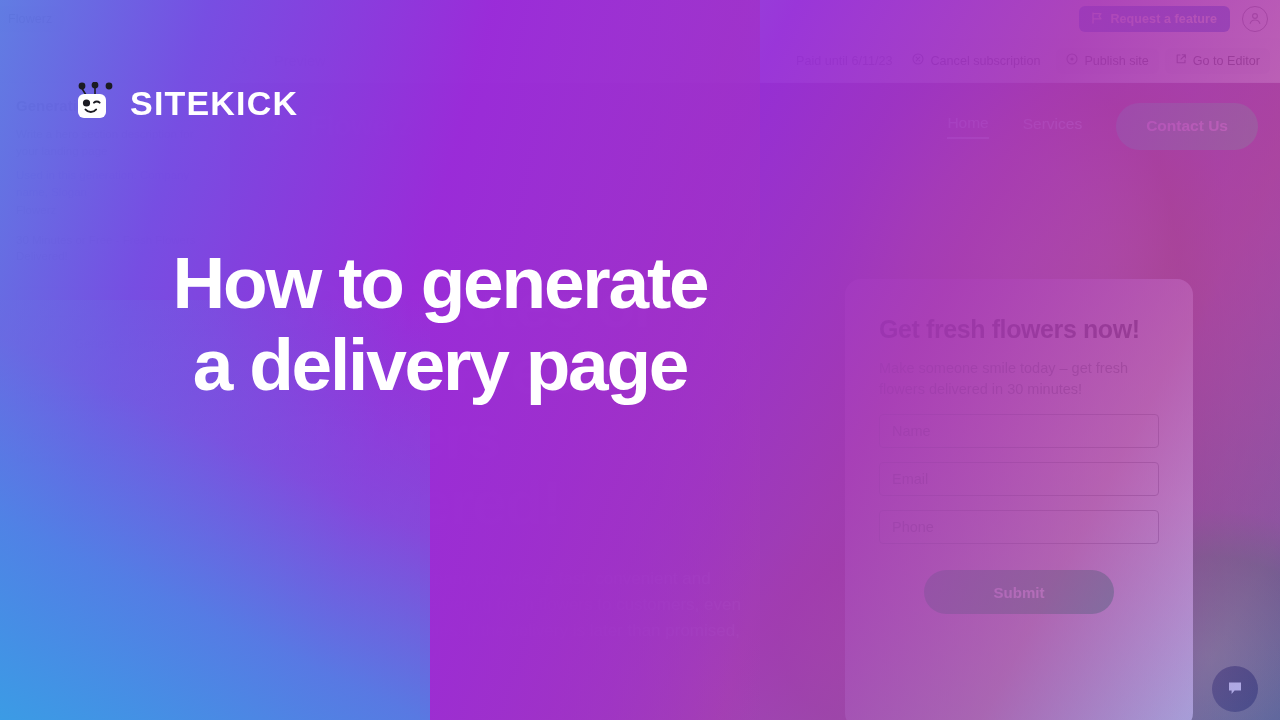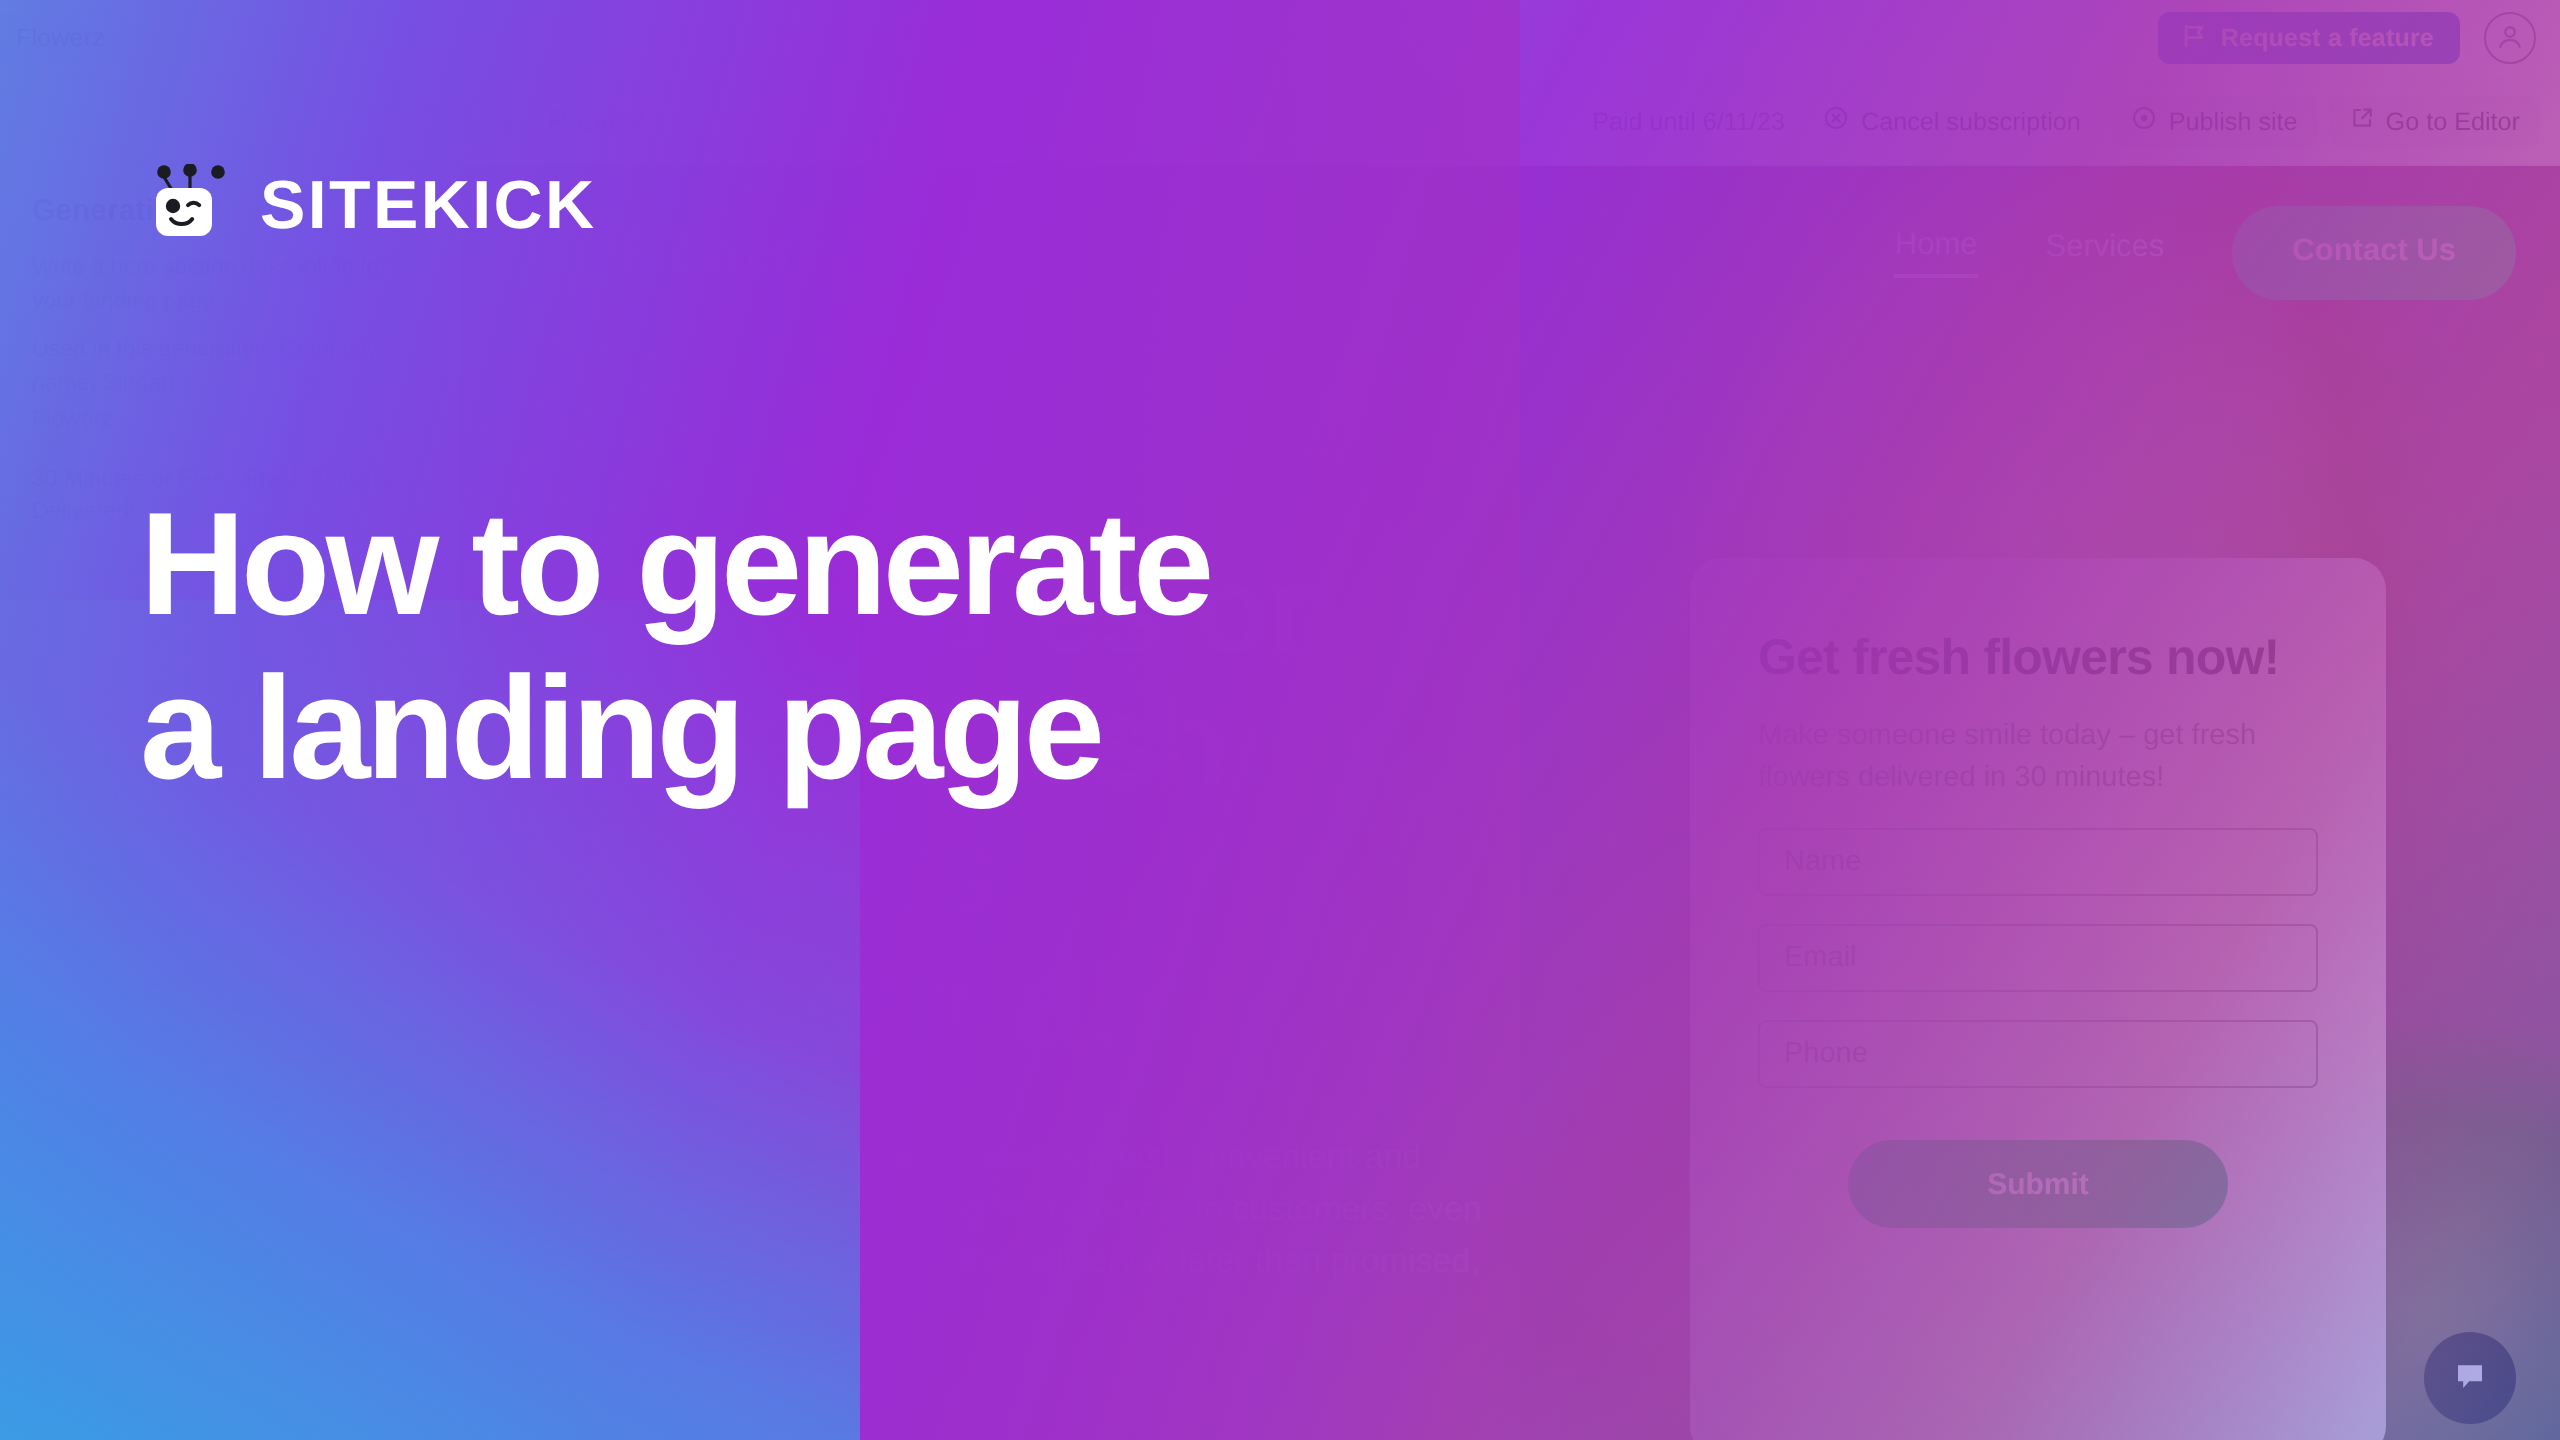--- a/index.html
+++ b/index.html
@@ -238,20 +238,21 @@
       rgba(72,140,230,.80) 32%,
       rgba(105,110,226,.42) 62%,
       rgba(140,80,220,0) 100%);
     pointer-events:none;
   }
 
   
   .promo {
     position:absolute; left:70px; top:242px; width:740px;
     pointer-events:none;
+    text-align:center;
   }
   .promo-line {
     font-size:73px; line-height:1.12; font-weight:700;
     color:#ffffff; letter-spacing:-2.2px;
     font-family:"Liberation Sans", sans-serif;
   }
 
   
   .brand {
     position:absolute; left:70px; top:82px;
@@ -451,14 +452,14 @@
       <circle cx="16.5" cy="21" r="3.6" fill="#1b1b22"></circle>
       <path d="M24 20.6c1.6-1.6 4-1.6 5.6 0" stroke="#1b1b22" stroke-width="2" stroke-linecap="round"></path>
       <path d="M15.5 27.5c2.6 3.4 8 3.4 10.6 0" stroke="#1b1b22" stroke-width="2" stroke-linecap="round"></path>
     </svg>
   </span>
   <span class="brand-word">SITEKICK</span>
 </div>
 
 <div class="promo">
   <div class="promo-line">How to generate</div>
-  <div class="promo-line">a landing page</div>
+  <div class="promo-line">a delivery page</div>
 </div>
 
 </body></html>

